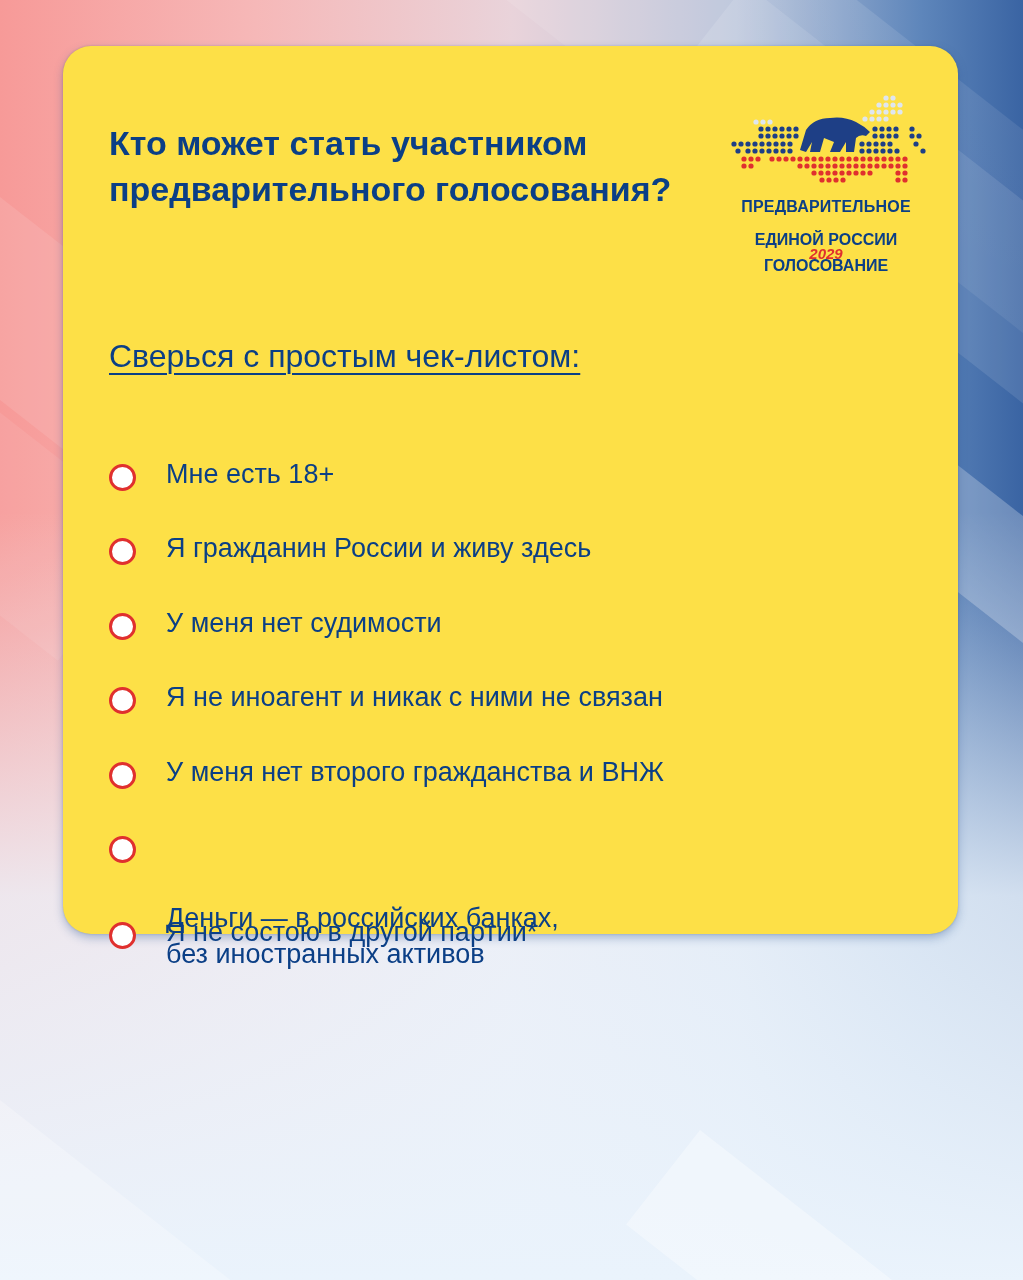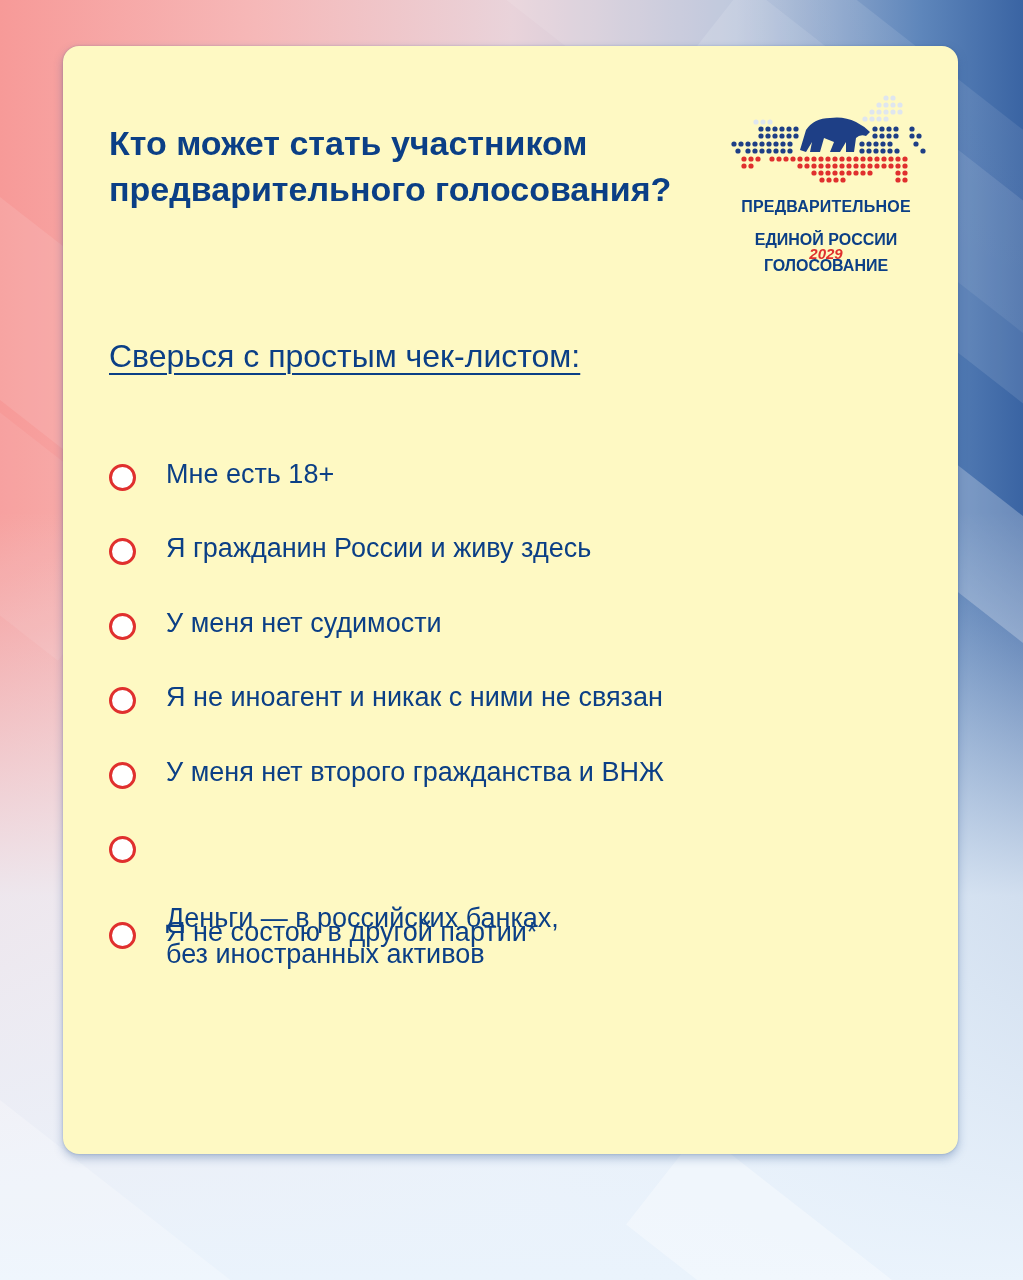--- a/index.html
+++ b/index.html
@@ -17,23 +17,23 @@
   .s2 { left: 600px; top: -130px; background: rgba(255,255,255,0.10); }
   .s3 { left: -60px; top: 150px; background: rgba(255,255,255,0.10); width: 400px; }
   .s4 { left: -80px; top: 350px; background: rgba(255,255,255,0.08); width: 300px; }
   .s5 { left: 900px; top: 420px; background: rgba(255,255,255,0.25); width: 300px; height: 100px; }
   .s6 { left: 700px; top: 1130px; background: rgba(255,255,255,0.35); width: 400px; height: 120px; }
   .s7 { left: 0px; top: 1100px; background: rgba(255,255,255,0.25); width: 300px; }
 
   .card {
     position: absolute;
     left: 63px; top: 46px;
-    width: 895px; height: 1108px;
-    background: #fef9c3;
-    border-radius: 16px;
+    width: 895px; height: 888px;
+    background: #fde047;
+    border-radius: 28px;
     box-shadow: 0 4px 10px rgba(40,80,140,0.35), 0 0 2px rgba(40,80,140,0.3);
   }
 
   .title {
     position: absolute;
     left: 46px; top: 74px;
     width: 600px;
     color: #0b3f86;
     font-weight: 700;
     font-size: 34px;

